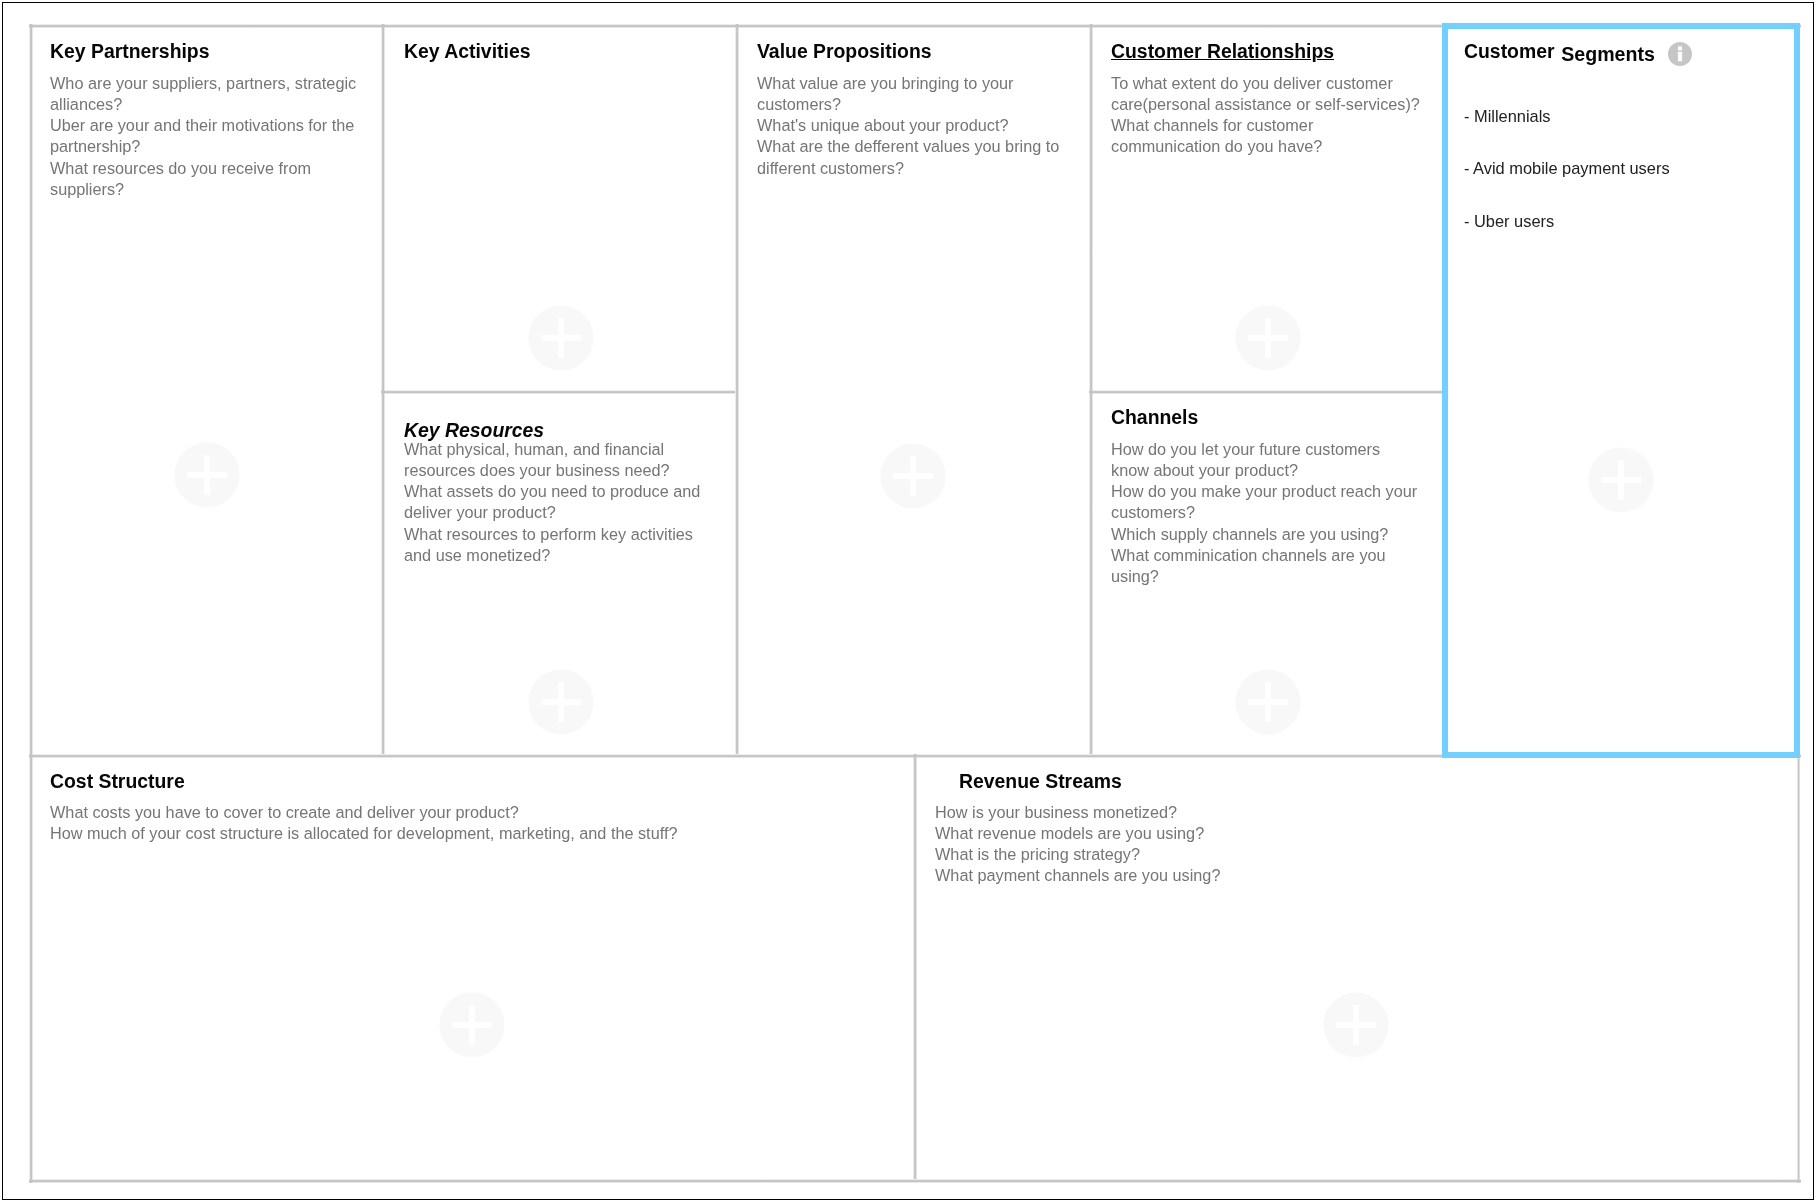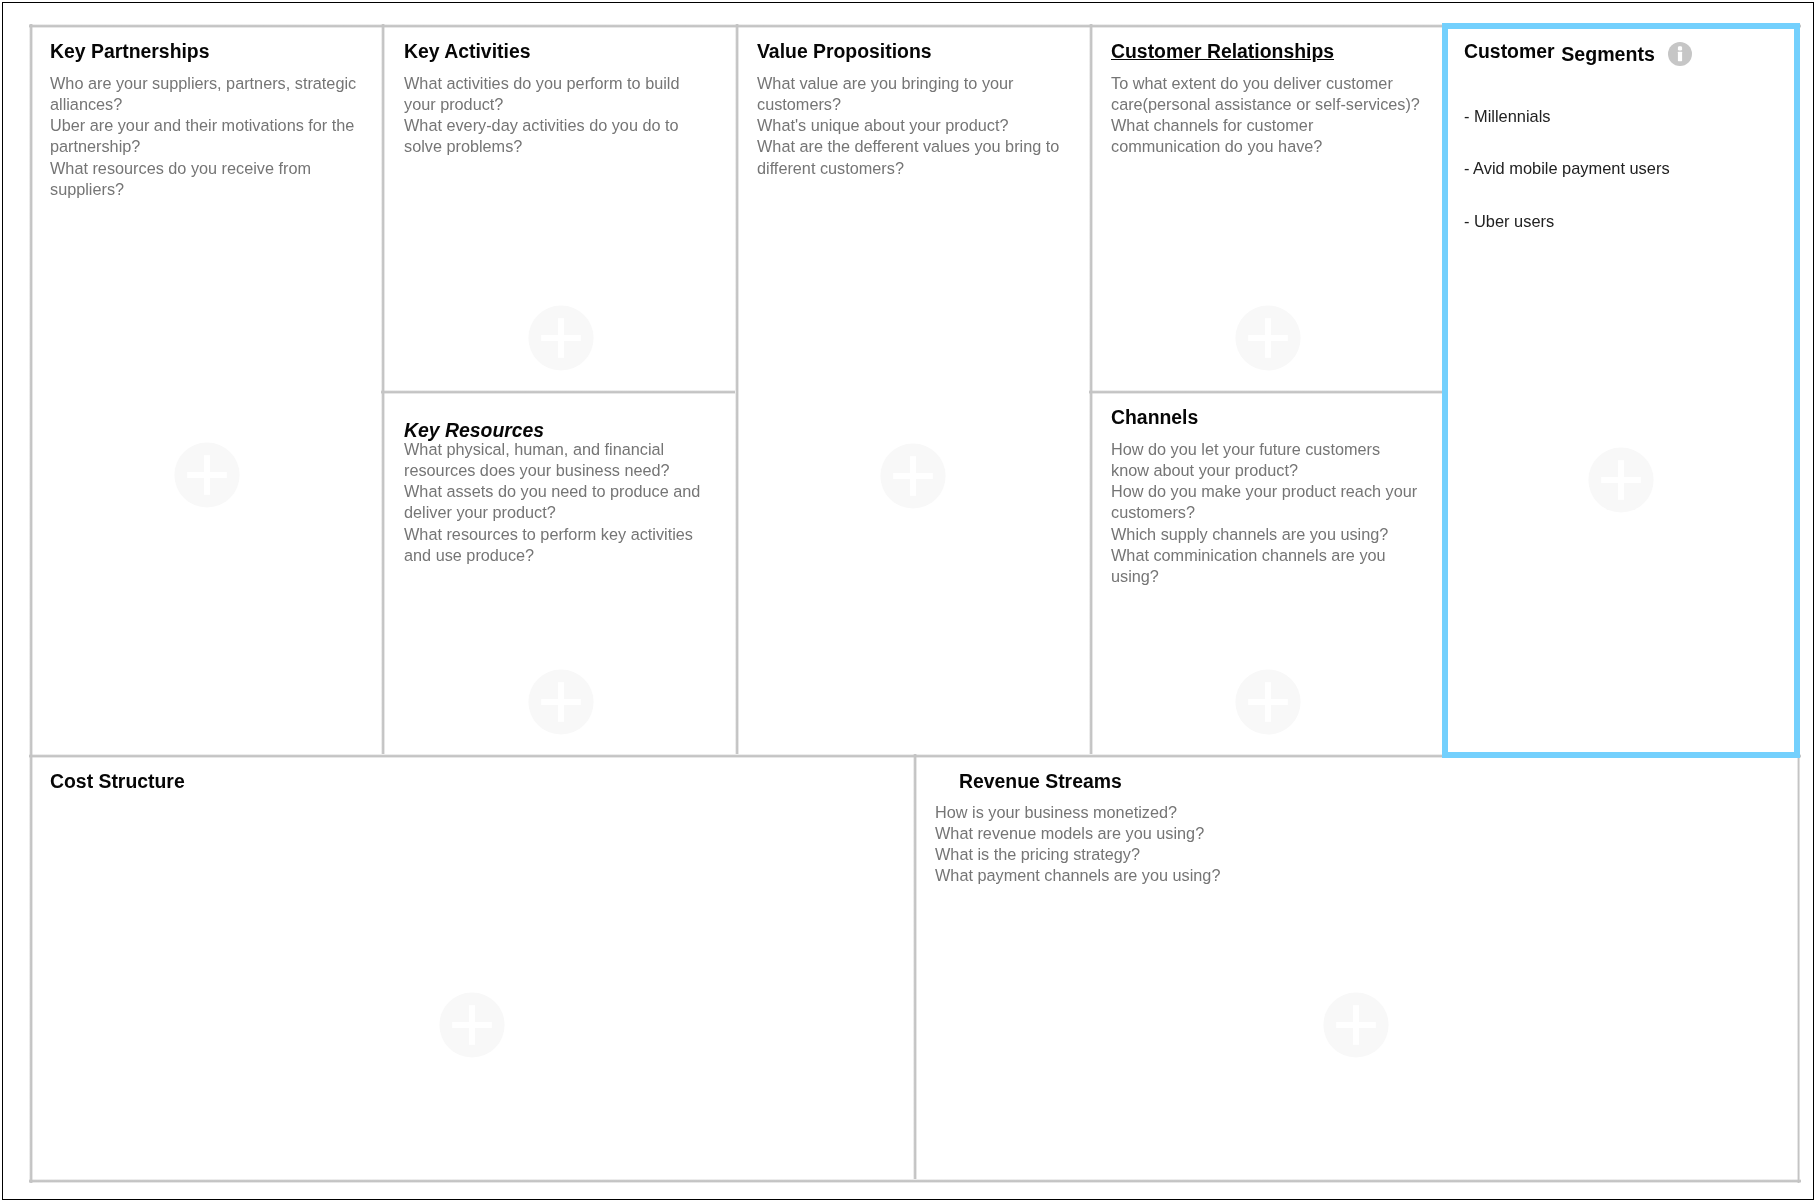--- a/index.html
+++ b/index.html
@@ -62,42 +62,36 @@
       </div>
       <div class="plus" style="left: 173.5px; top: 442.2px;">
         <svg width="66" height="66" viewBox="0 0 66 66">
           <circle cx="33" cy="33" r="32.6" fill="#f8f8f8"></circle>
           <rect x="30.0" y="13.2" width="6.0" height="39.6" fill="#ffffff"></rect>
           <rect x="13.2" y="30.0" width="39.6" height="6.0" fill="#ffffff"></rect>
         </svg>
       </div>
       <div class="cell-area" style="left: 381.6px; top: 25.3px; width: 354px; height: 365.2px;"></div>
       <div class="cell-title" style="left: 404px; top: 42.1744px;">Key Activities</div>
-      <div class="cell-body" style="left: 404px; top: 72.8915px;">
-        <span class="ln">What activities do you perform to build</span>
-        <span class="ln">your product?</span>
-        <span class="ln">What every-day activities do you do to</span>
-        <span class="ln">solve problems?</span>
-      </div>
       <div class="plus" style="left: 527.9px; top: 304.7px;">
         <svg width="66" height="66" viewBox="0 0 66 66">
           <circle cx="33" cy="33" r="32.6" fill="#f8f8f8"></circle>
           <rect x="30.0" y="13.2" width="6.0" height="39.6" fill="#ffffff"></rect>
           <rect x="13.2" y="30.0" width="39.6" height="6.0" fill="#ffffff"></rect>
         </svg>
       </div>
       <div class="cell-area" style="left: 381.6px; top: 390.5px; width: 354px; height: 364.1px;"></div>
       <div class="cell-title" style="left: 404px; top: 421px; font-style: italic;">Key Resources</div>
       <div class="cell-body" style="left: 404px; top: 438.991px;">
         <span class="ln">What physical, human, and financial</span>
         <span class="ln">resources does your business need?</span>
         <span class="ln">What assets do you need to produce and</span>
         <span class="ln">deliver your product?</span>
         <span class="ln">What resources to perform key activities</span>
-        <span class="ln">and use produce?</span>
+        <span class="ln">and use monetized?</span>
       </div>
       <div class="plus" style="left: 527.9px; top: 669.2px;">
         <svg width="66" height="66" viewBox="0 0 66 66">
           <circle cx="33" cy="33" r="32.6" fill="#f8f8f8"></circle>
           <rect x="30.0" y="13.2" width="6.0" height="39.6" fill="#ffffff"></rect>
           <rect x="13.2" y="30.0" width="39.6" height="6.0" fill="#ffffff"></rect>
         </svg>
       </div>
       <div class="cell-area" style="left: 735.6px; top: 25.3px; width: 354px; height: 729.3px;"></div>
       <div class="cell-title" style="left: 757px; top: 42.1744px;">Value Propositions</div>
@@ -164,20 +158,24 @@
       </div>
       <div class="plus" style="left: 1587.6px; top: 446.5px;">
         <svg width="66" height="66" viewBox="0 0 66 66">
           <circle cx="33" cy="33" r="32.6" fill="#f8f8f8"></circle>
           <rect x="30.0" y="13.2" width="6.0" height="39.6" fill="#ffffff"></rect>
           <rect x="13.2" y="30.0" width="39.6" height="6.0" fill="#ffffff"></rect>
         </svg>
       </div>
       <div class="cell-area" style="left: 29.9px; top: 754.6px; width: 884.2px; height: 425.2px;"></div>
       <div class="cell-title" style="left: 50.2px; top: 772.374px;">Cost Structure</div>
+      <div class="cell-body" style="left: 50.2px; top: 802.191px;">
+        <span class="ln">What costs you have to cover to create and deliver your product?</span>
+        <span class="ln">How much of your cost structure is allocated for development, marketing, and the stuff?</span>
+      </div>
       <div class="plus" style="left: 438.9px; top: 991.9px;">
         <svg width="66" height="66" viewBox="0 0 66 66">
           <circle cx="33" cy="33" r="32.6" fill="#f8f8f8"></circle>
           <rect x="30.0" y="13.2" width="6.0" height="39.6" fill="#ffffff"></rect>
           <rect x="13.2" y="30.0" width="39.6" height="6.0" fill="#ffffff"></rect>
         </svg>
       </div>
       <div class="cell-area" style="left: 914.1px; top: 754.6px; width: 884.8px; height: 425.2px;"></div>
       <div class="cell-title" style="left: 935.2px; top: 772.374px; margin-left: 24px;">Revenue Streams</div>
       <div class="cell-body" style="left: 935.2px; top: 802.191px;">

